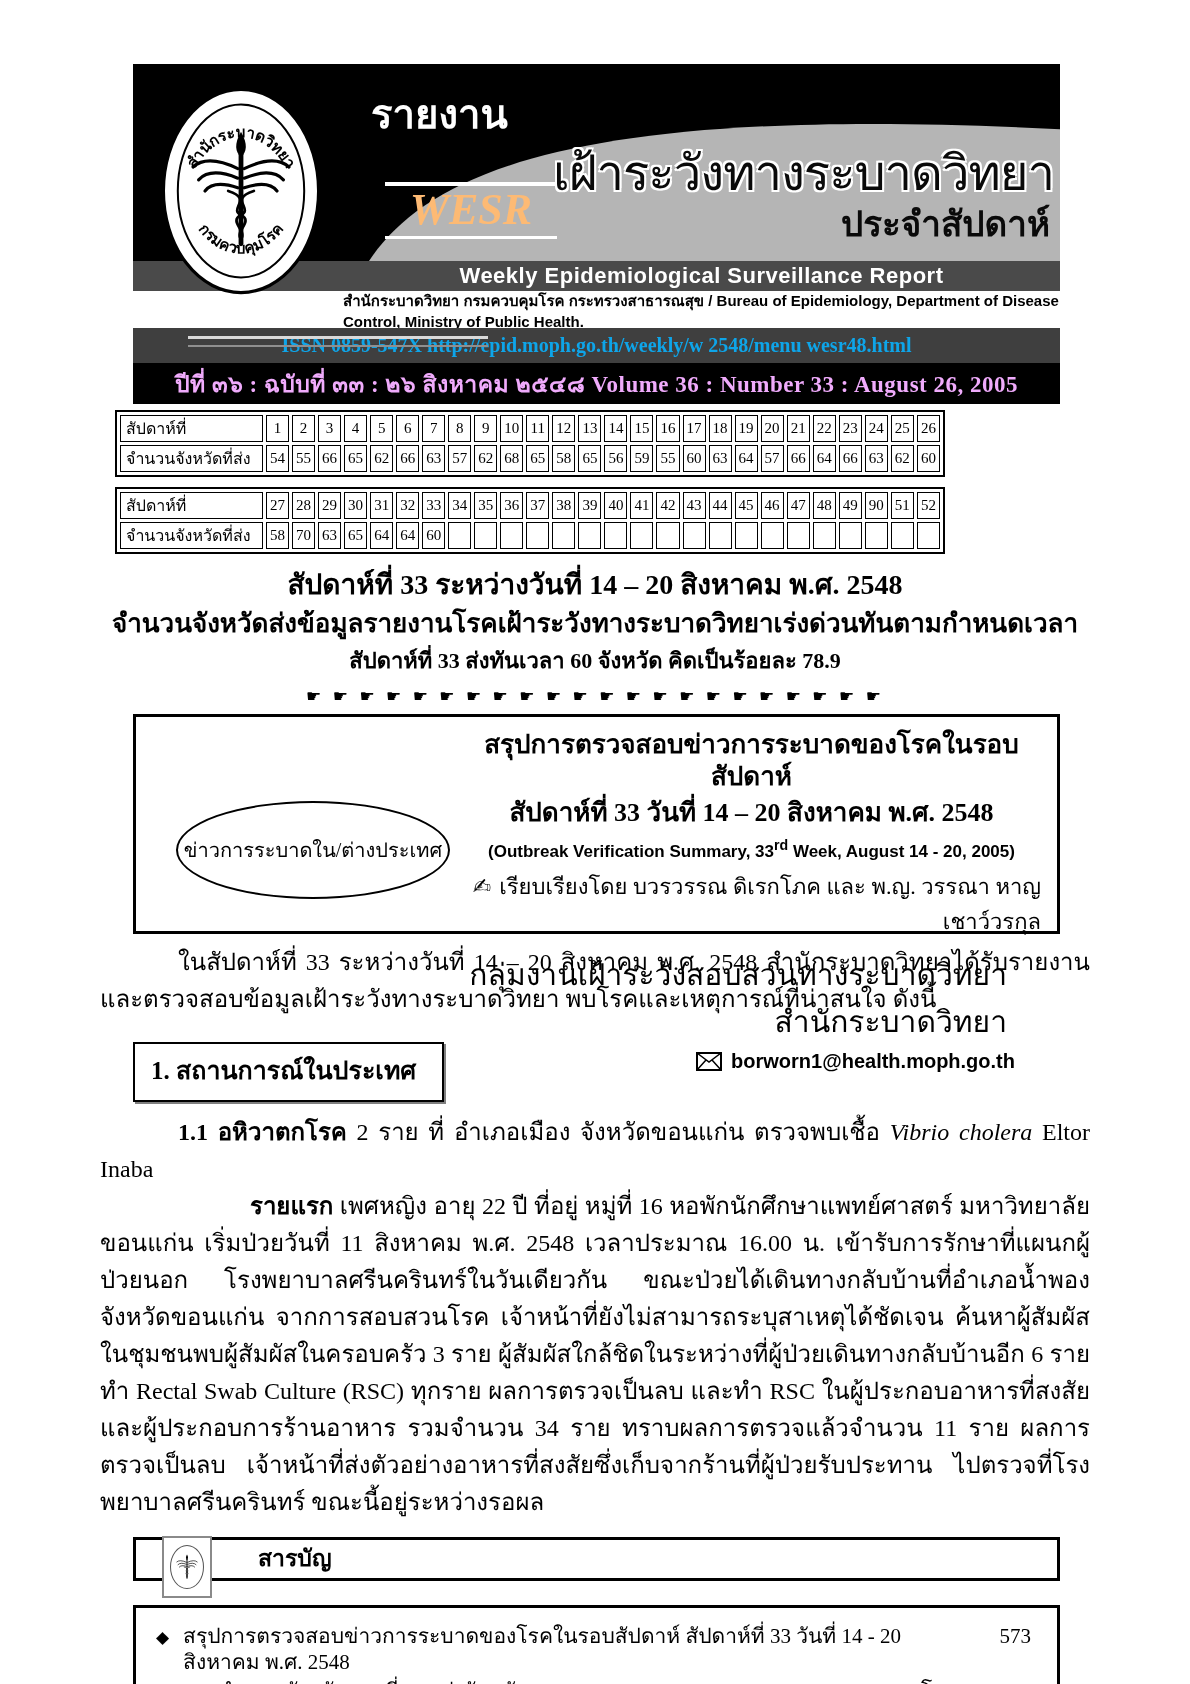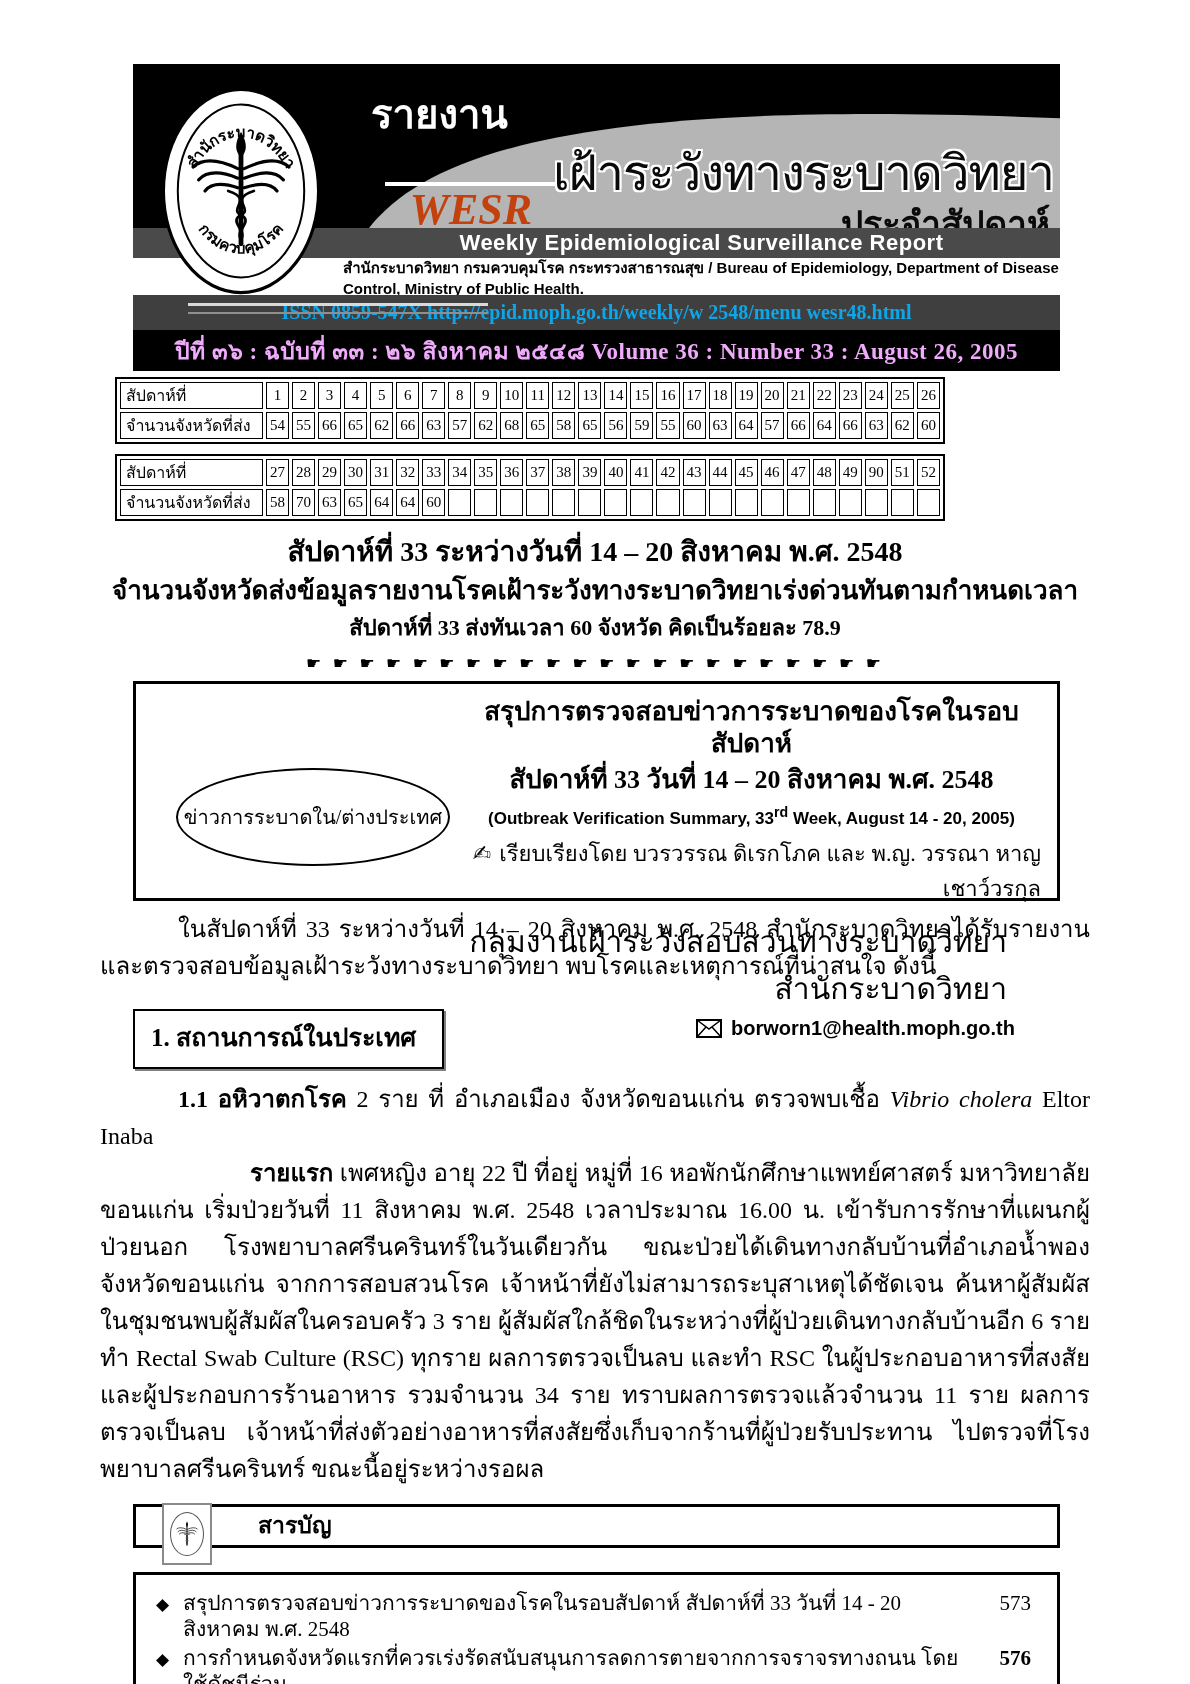--- a/index.html
+++ b/index.html
@@ -3,32 +3,32 @@
 <meta charset="utf-8">
 <style>
   html,body{margin:0;padding:0;}
   body{
     width:1190px;height:1684px;background:#fff;color:#000;
     font-family:"Liberation Serif","DejaVu Serif",serif;
     overflow:hidden;position:relative;
   }
   
   .header{margin:64px 130px 0 133px;position:relative;}
-  .h-black{height:164px;background:#000;position:relative;overflow:hidden;}
+  .h-black{height:197px;background:#000;position:relative;overflow:hidden;}
   .swoosh{position:absolute;left:0;top:0;width:100%;height:100%;}
   .h-report{position:absolute;left:238px;top:18px;color:#fff;font-size:40px;font-weight:bold;z-index:3;}
   .h-title-main{
     position:absolute;right:6px;top:70px;z-index:3;
     font-size:49px;font-weight:normal;color:#0a0a0a;letter-spacing:-1px;
     text-shadow:2px 2px 0 #fff,-2px -2px 0 #fff,2px -2px 0 #fff,-2px 2px 0 #fff,0 2px 0 #fff,0 -2px 0 #fff;
   }
   .h-title-sub{position:absolute;right:10px;top:132px;z-index:3;font-size:35px;font-weight:bold;color:#0a0a0a;}
   .wesr{
     position:absolute;left:252px;top:118px;z-index:3;width:160px;text-align:center;
-    color:#c2410c;font-style:italic;font-weight:bold;font-size:44px;line-height:48px;
+    color:#fdba74;font-style:italic;font-weight:bold;font-size:44px;line-height:48px;
     border-top:4px solid #fff;border-bottom:3px solid #fff;padding:0 6px 2px 6px;
   }
   .h-gray{height:30px;background:#4a4a4a;color:#fff;display:flex;align-items:center;justify-content:center;
     padding-left:210px;font-family:"Liberation Sans",sans-serif;font-weight:bold;font-size:22px;letter-spacing:.5px;}
   .h-bureau{height:37px;background:#fff;color:#000;display:flex;align-items:center;justify-content:center;
     padding-left:210px;font-family:"Liberation Sans",sans-serif;font-weight:bold;font-size:15px;}
   .h-issn{height:35px;background:#3f3f3f;color:#0ea5e9;display:flex;align-items:center;justify-content:center;
     font-weight:bold;font-size:20px;position:relative;}
   .h-issn::before{content:"";position:absolute;left:55px;top:8px;width:300px;height:6px;
     border-top:3px solid #d9d9d9;border-bottom:2px solid #8f8f8f;}

